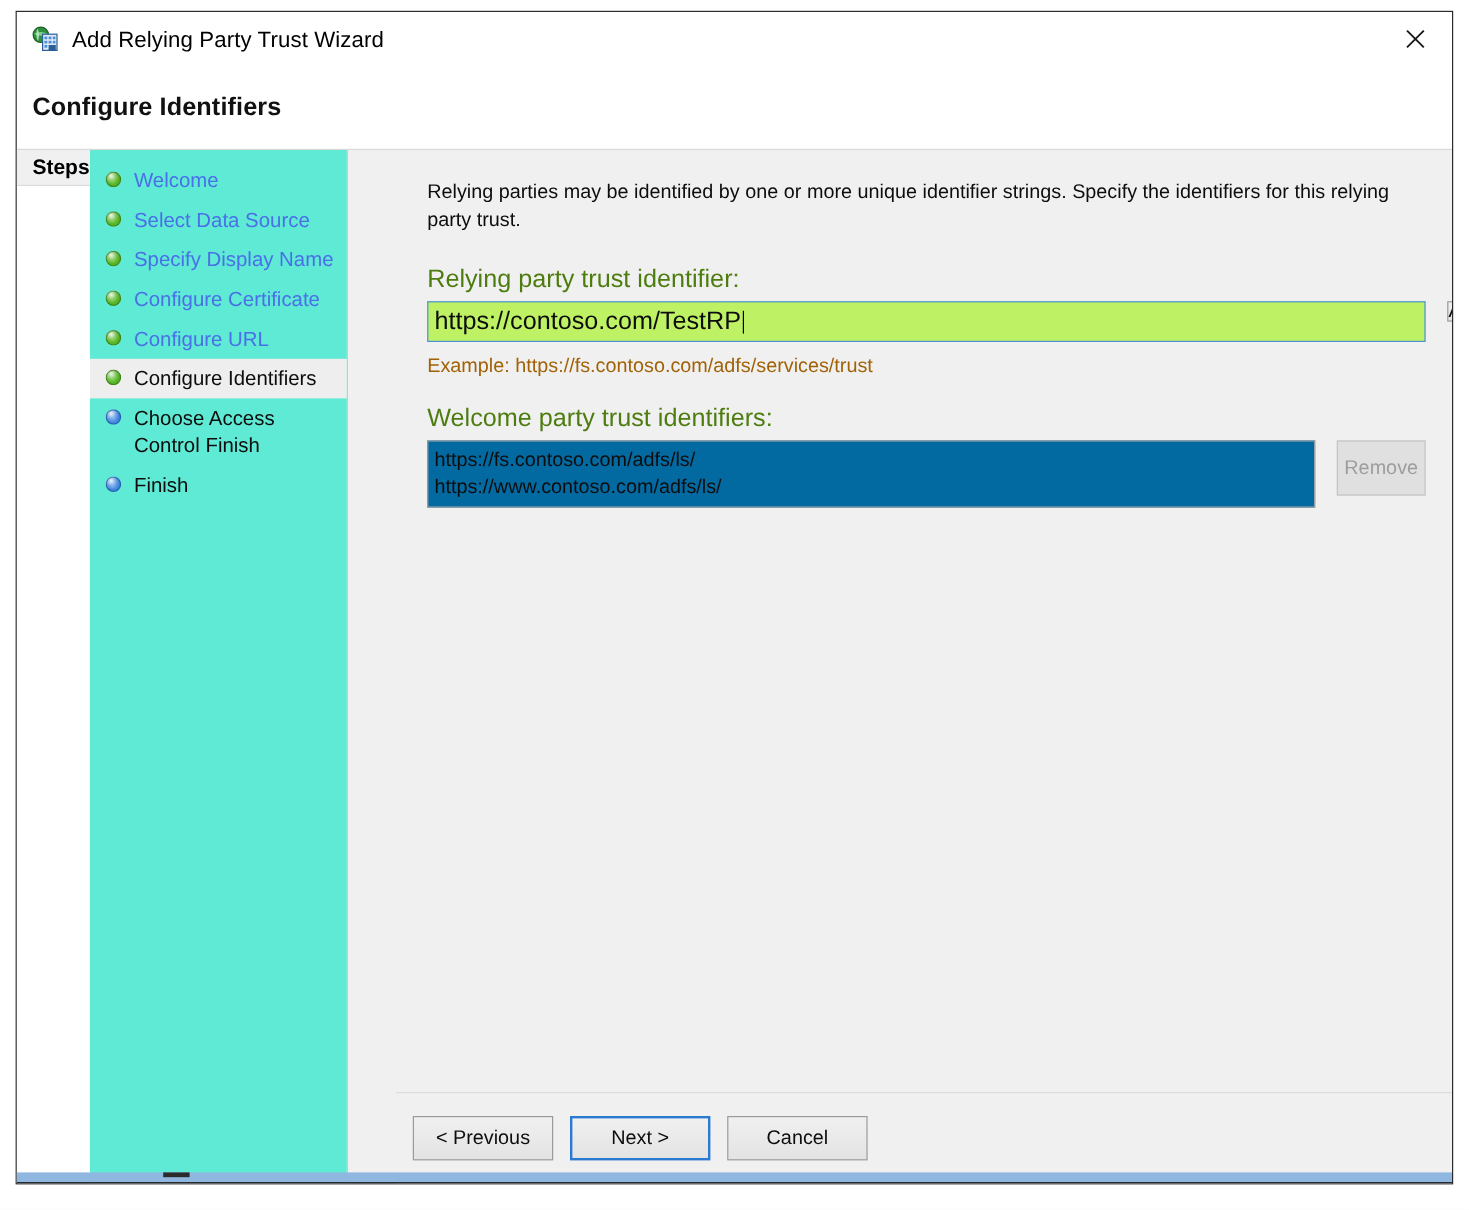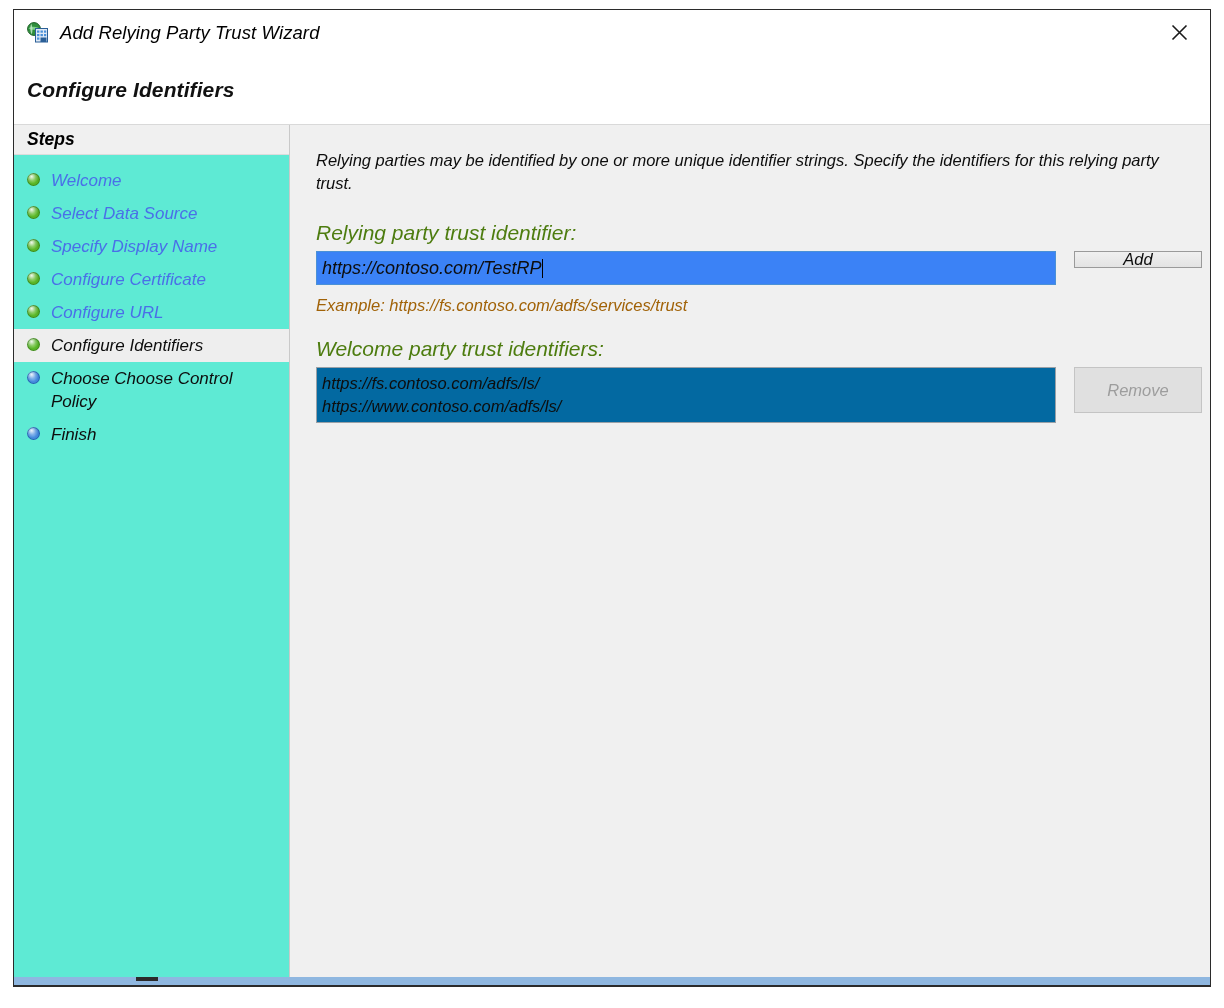--- a/index.html
+++ b/index.html
@@ -27,21 +27,20 @@
     left: 13px;
     top: 9px;
     width: 1198px;
     height: 978px;
     box-sizing: border-box;
     border: 1px solid #2b2b2b;
     background: #ffffff;
     display: flex;
     flex-direction: column;
     overflow: hidden;
-    font-style: italic;
   }
 
   
   .titlebar {
     position: relative;
     height: 46px;
     flex: 0 0 46px;
     background: #ffffff;
     display: flex;
     align-items: center;
@@ -98,21 +97,21 @@
     min-height: 0;
     background: #ffffff;
   }
 
   
   .steps-panel {
     flex: 0 0 276px;
     width: 276px;
     background: #ffffff;
     display: flex;
-    flex-direction: column;
+    flex-direction: row;
     border-right: 1px solid #c9c9c9;
     box-sizing: border-box;
   }
   .steps-header {
     height: 30px;
     flex: 0 0 30px;
     background: #f0f0f0;
     border-bottom: 1px solid #dcdcdc;
     display: flex;
     align-items: center;
@@ -170,22 +169,23 @@
   .step.pending .step-label {
     color: #0d0d0d;
   }
 
   
   .content {
     flex: 1 1 auto;
     background: #f0f0f0;
     position: relative;
     display: flex;
-    flex-direction: row;
+    flex-direction: column;
     min-width: 0;
+    padding-left: 40px;
   }
   .content-inner {
     flex: 1 1 auto;
     padding: 24px 22px 0 26px;
     box-sizing: border-box;
     min-height: 0;
     display: flex;
     flex-direction: column;
   }
   .intro {
@@ -200,29 +200,29 @@
     color: #4d7c0f;
     margin-bottom: 6px;
   }
 
   .input-row {
     display: flex;
     align-items: flex-start;
   }
   .text-input {
     flex: 0 0 auto;
-    width: 740px;
+    width: 832px;
     height: 34px;
     box-sizing: border-box;
-    background: #3b82f6;
+    background: #bef264;
     border: 1px solid #4b91d6;
     display: flex;
     align-items: center;
     padding: 0 5px;
-    font-size: 18px;
+    font-size: 21px;
     color: #0d0d0d;
     position: relative;
     white-space: nowrap;
     overflow: hidden;
   }
   .caret {
     display: inline-block;
     width: 1px;
     height: 19px;
     background: #000000;
@@ -398,21 +398,21 @@
             <span class="step-label">Configure URL</span>
           </div>
 
           <div class="step current">
             <span class="step-bullet green"></span>
             <span class="step-label">Configure Identifiers</span>
           </div>
 
           <div class="step pending">
             <span class="step-bullet blue"></span>
-            <span class="step-label">Choose Choose Control Policy</span>
+            <span class="step-label">Choose Access Control Finish</span>
           </div>
 
 
           <div class="step pending">
             <span class="step-bullet blue"></span>
             <span class="step-label">Finish</span>
           </div>
 
         </div>
       </div>

